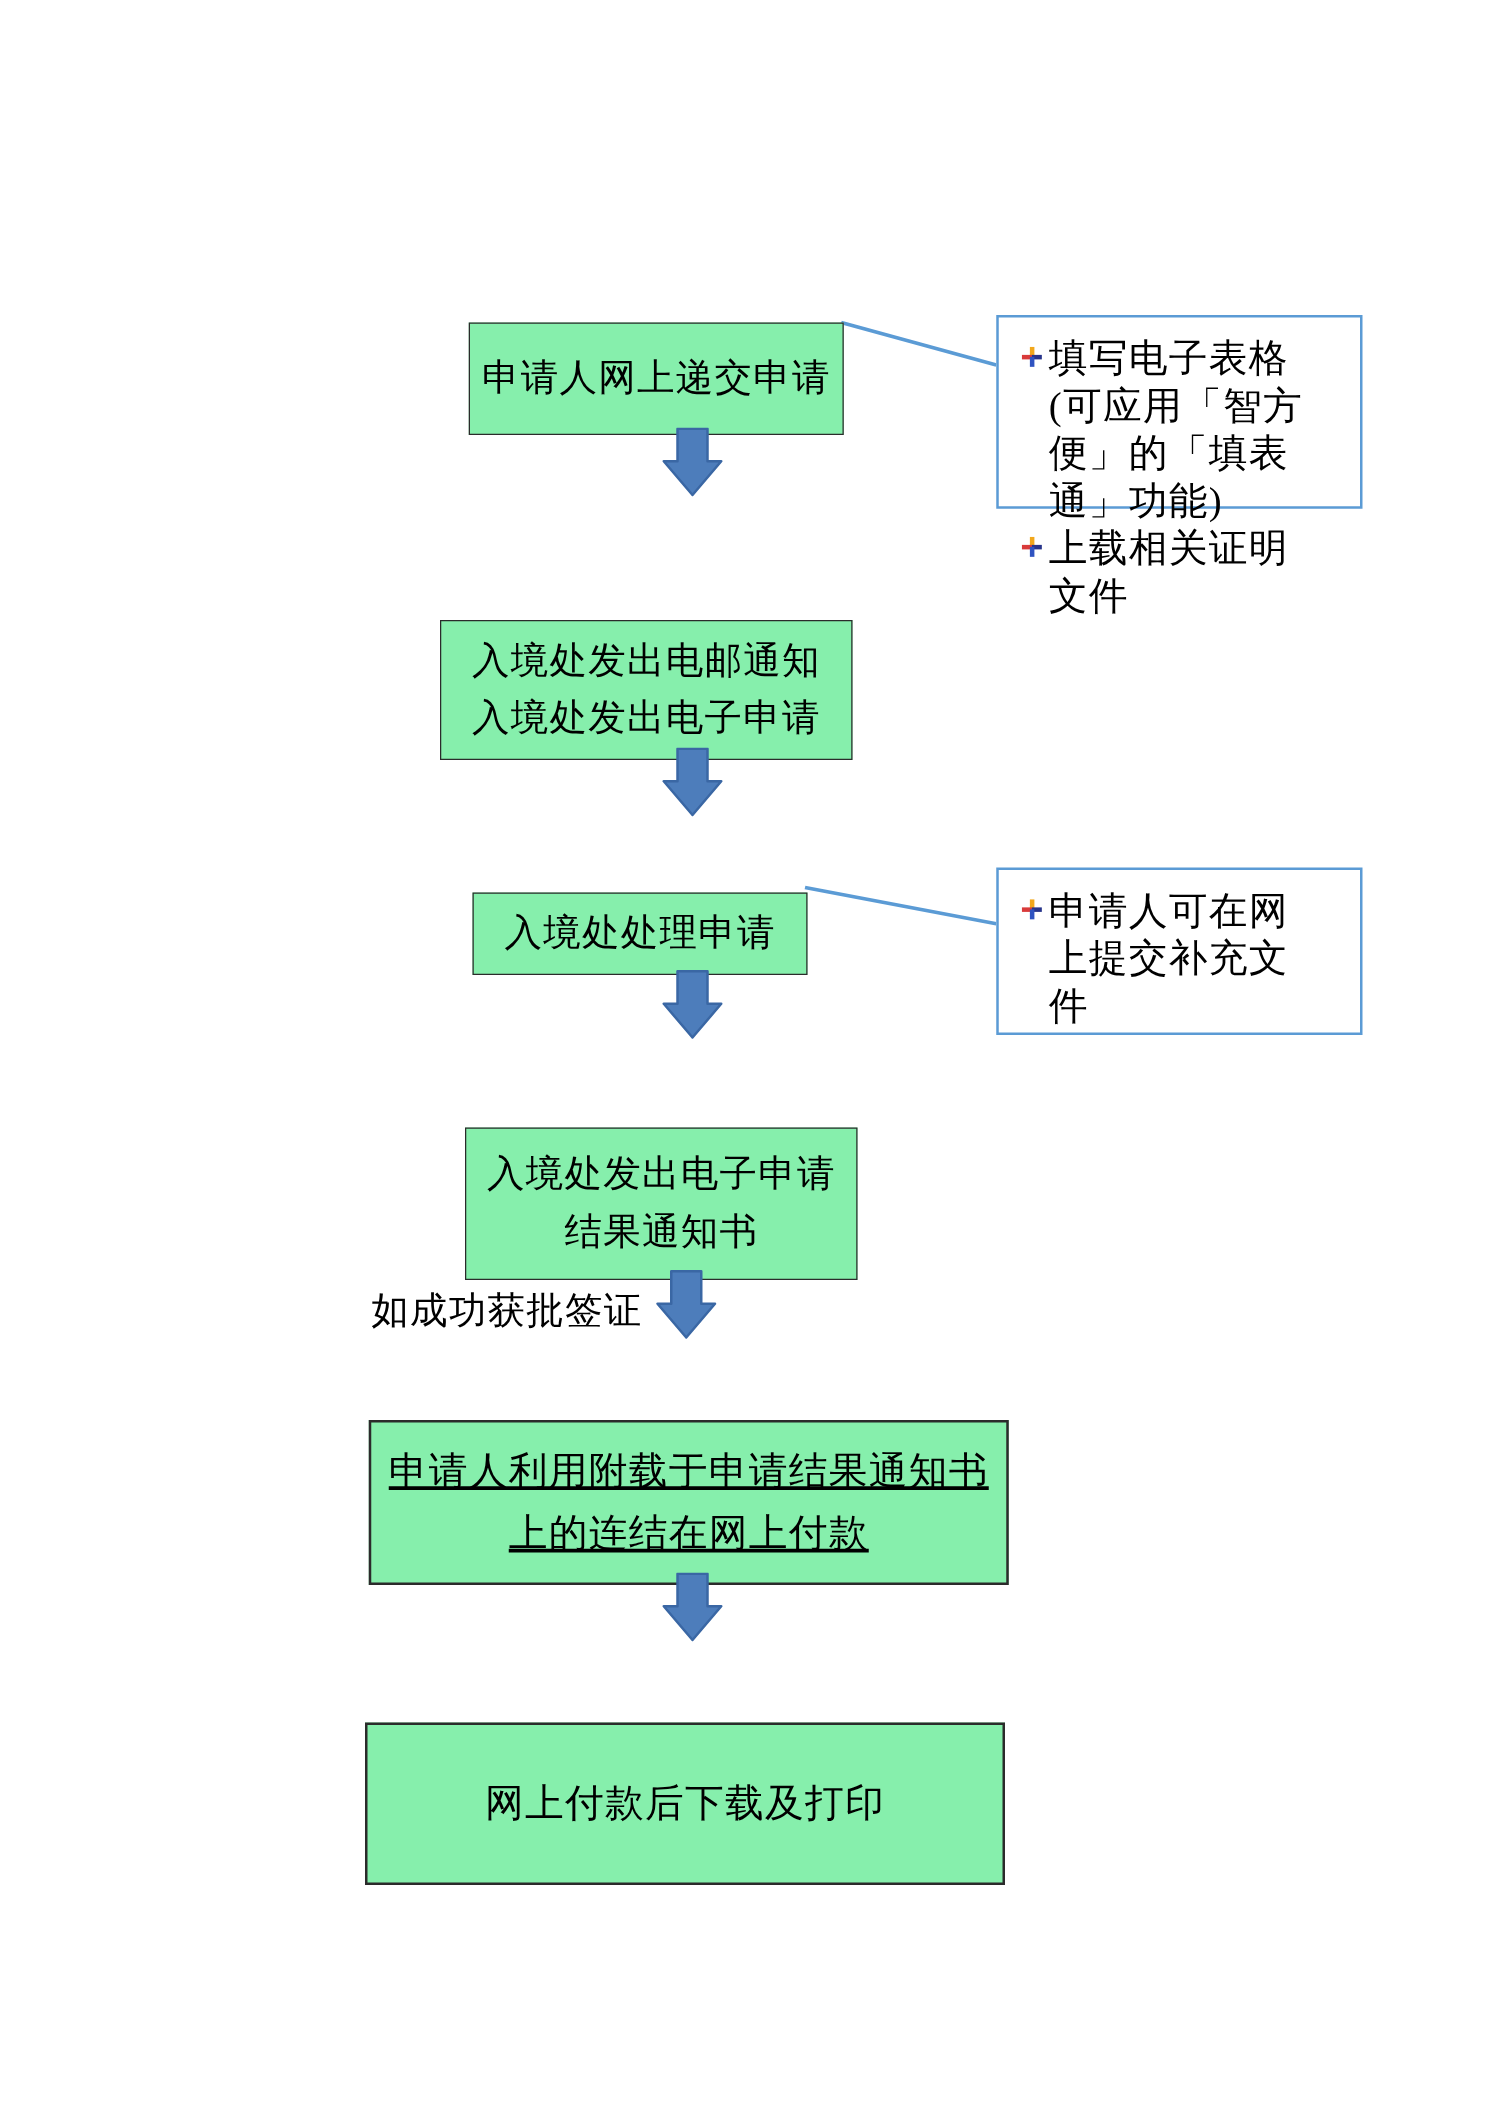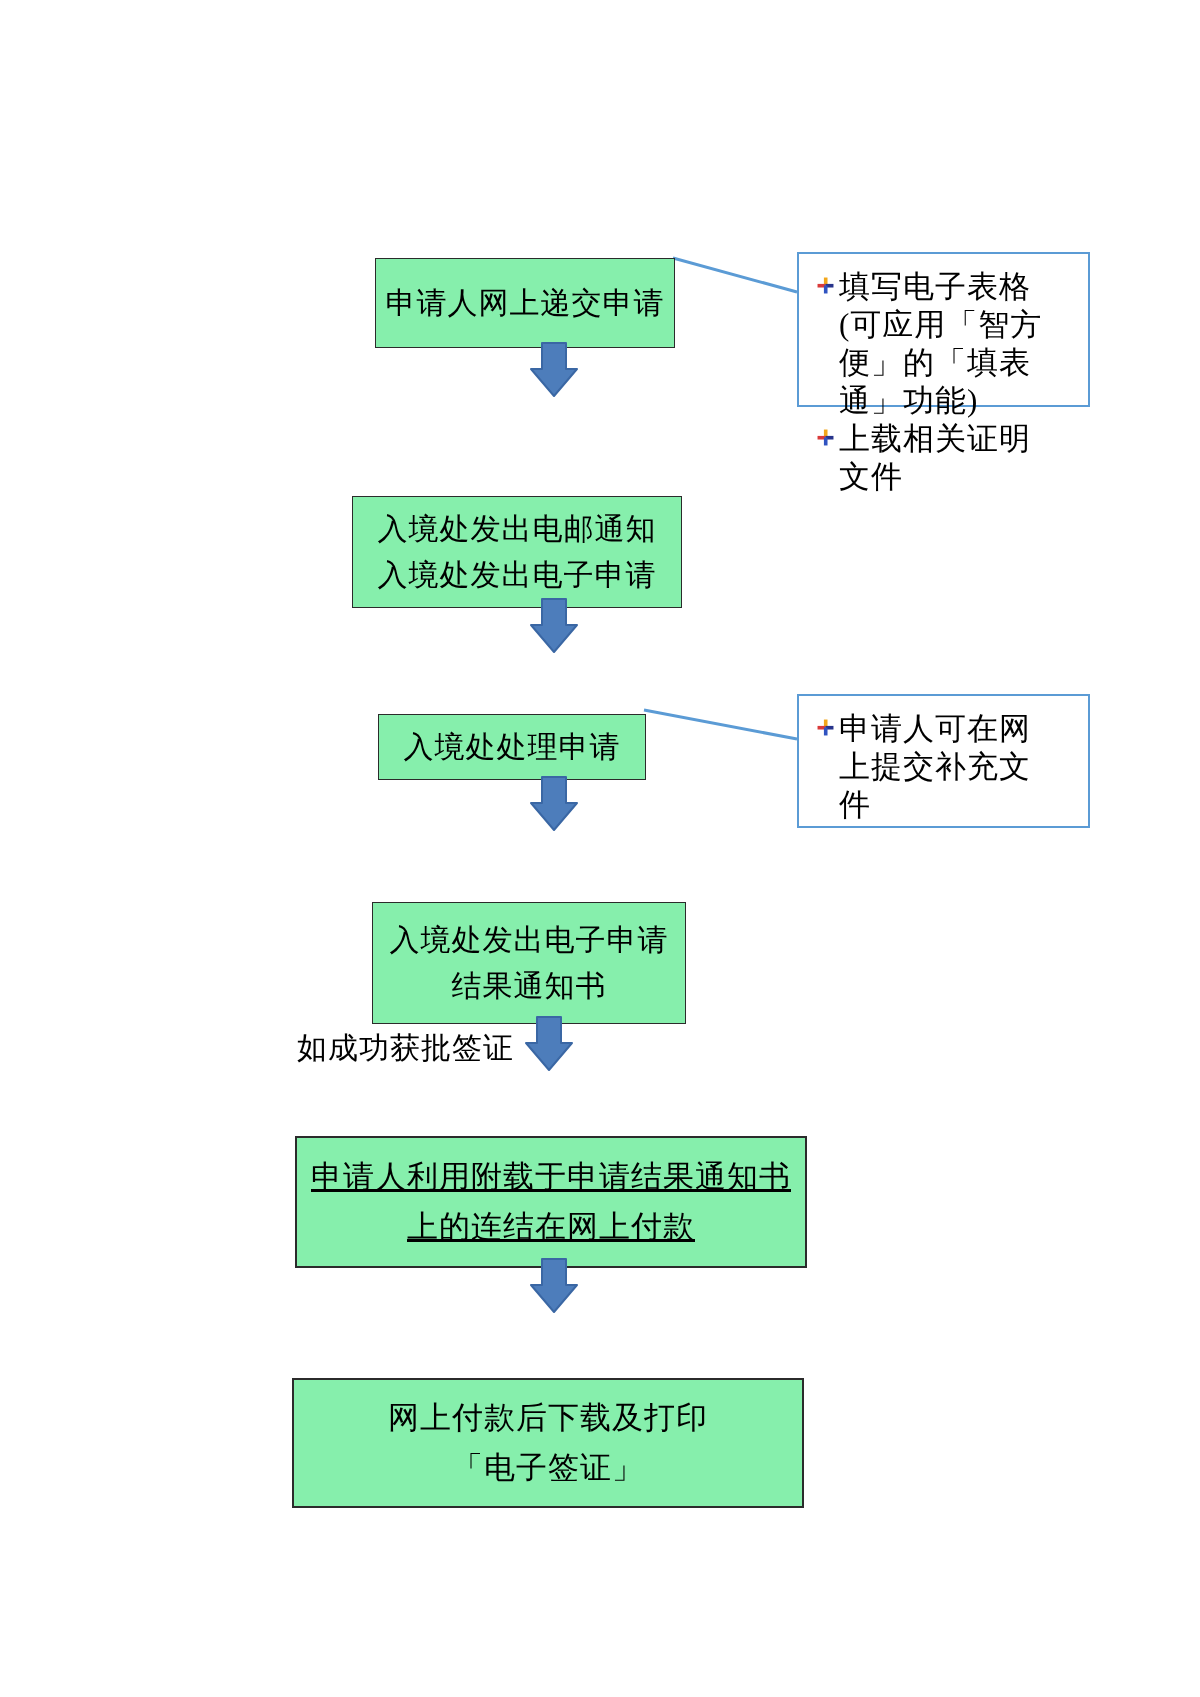--- a/index.html
+++ b/index.html
@@ -147,16 +147,15 @@
   </div>
 
   <div class="arrow" style="left:526px;top:1258px;">
     <svg width="56" height="56" viewBox="0 0 56 56">
       <polygon points="16,1 40,1 40,27 51,27 28,54 5,27 16,27" fill="#4d7dbb" stroke="#3a67a4" stroke-width="2" stroke-linejoin="round"></polygon>
     </svg>
   </div>
 
   <div class="box wide" style="left:292px;top:1342px;width:508px;height:126px;">
     <div>网上付款后下载及打印</div>
-    <div>「电子签证」</div>
   </div>
 
 </div>
 
 </body></html>

